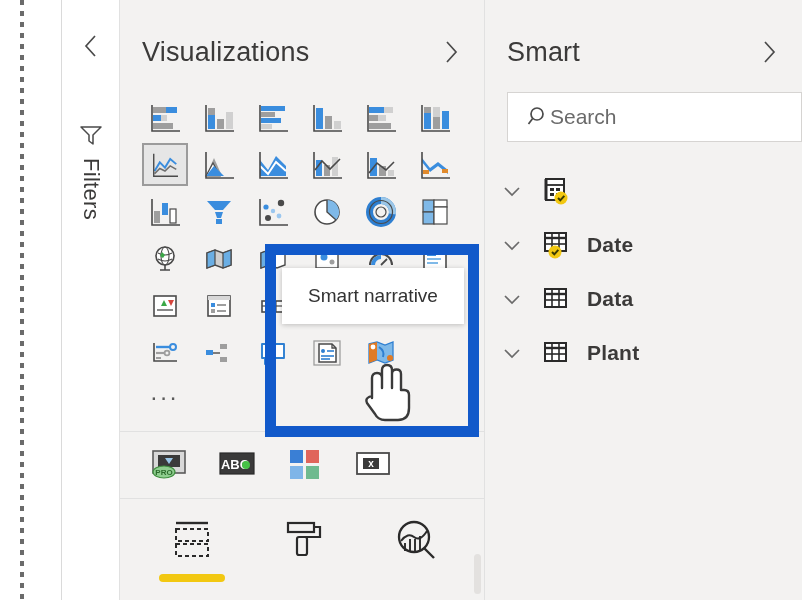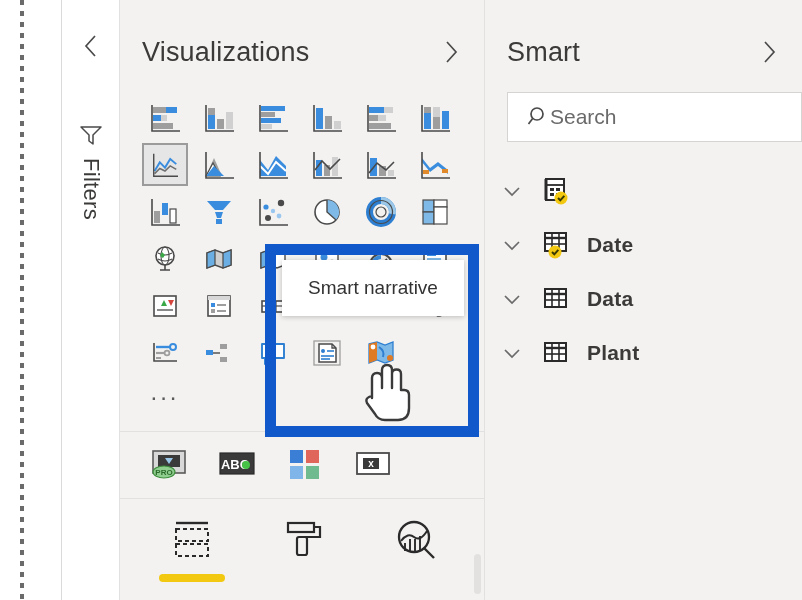--- a/index.html
+++ b/index.html
@@ -181,21 +181,21 @@
     left: 265px; top: 244px;
     width: 214px; height: 193px;
     border: 11px solid #1159ca;
     pointer-events: none;
     z-index: 40;
   }
 
   
   .tooltip {
     position: absolute;
-    left: 282px; top: 260px;
+    left: 282px; top: 268px;
     width: 182px; height: 56px;
     background: #ffffff;
     box-shadow: 0 1px 5px rgba(0,0,0,0.22);
     display: flex; align-items: center; justify-content: center;
     z-index: 50;
   }
   .tooltip-text { font-size: 19px; color: #333333; }
 
   
   .cursor-hand {

